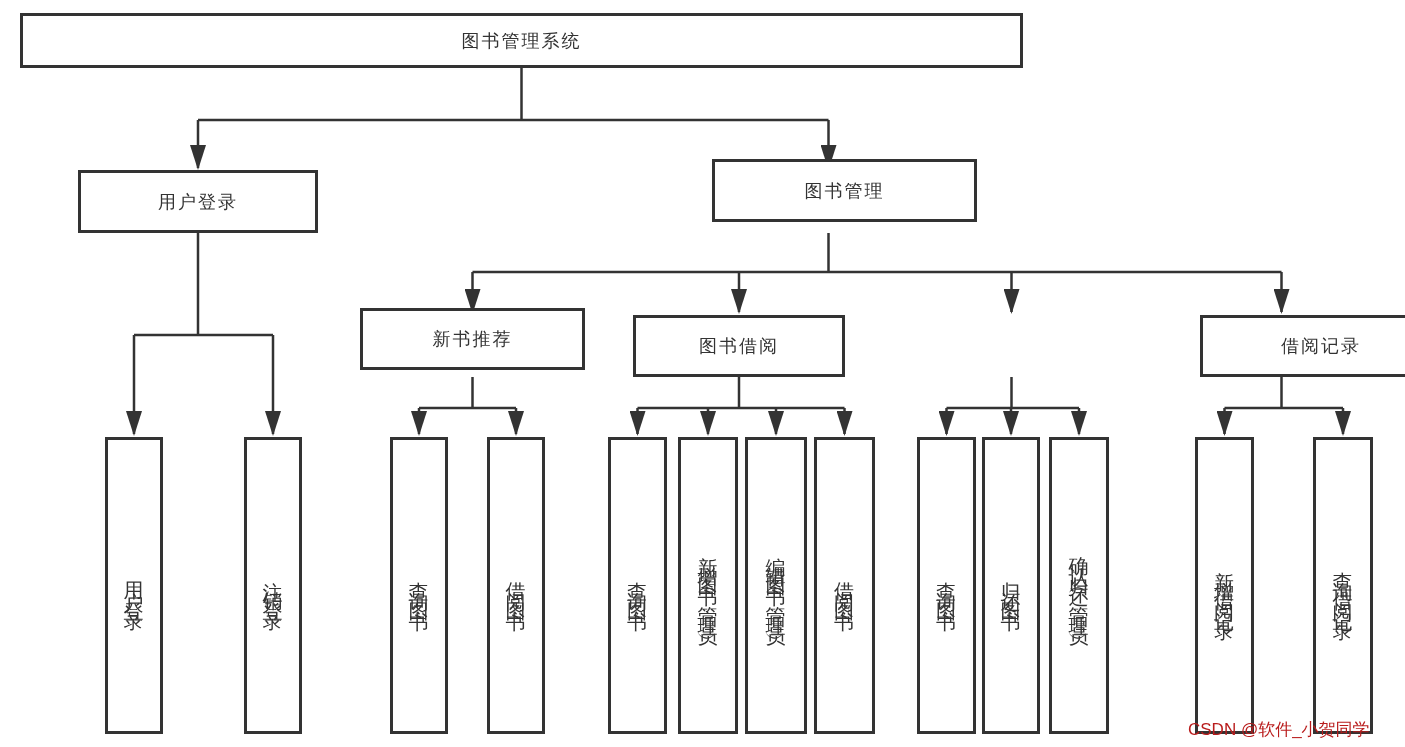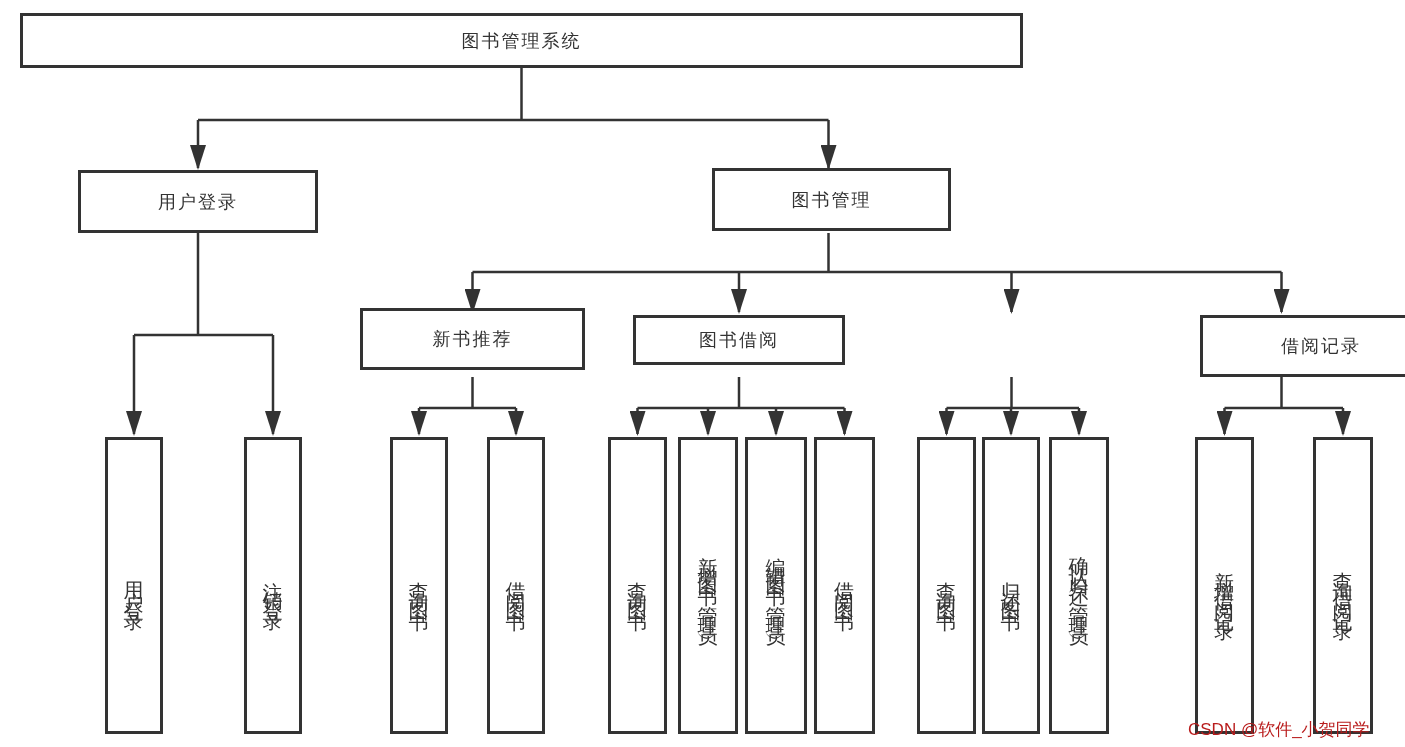--- a/index.html
+++ b/index.html
@@ -114,28 +114,28 @@
     </g>
   </svg>
 
   <div class="box hbox root" style="left:20px;top:13px;width:1003px;height:55px">
     <span class="label">图书管理系统</span>
   </div>
 
   <div class="box hbox" style="left:78px;top:170px;width:240px;height:63px">
     <span class="label">用户登录</span>
   </div>
-  <div class="box hbox" style="left:712px;top:168px;width:239px;height:63px">
+  <div class="box hbox" style="left:712px;top:159px;width:265px;height:63px">
     <span class="label">图书管理</span>
   </div>
 
   <div class="box hbox" style="left:360px;top:308px;width:225px;height:62px">
     <span class="label">新书推荐</span>
   </div>
-  <div class="box hbox" style="left:633px;top:315px;width:212px;height:50px">
+  <div class="box hbox" style="left:633px;top:315px;width:212px;height:62px">
     <span class="label">图书借阅</span>
   </div>
   <div class="box hbox" style="left:1200px;top:315px;width:242px;height:62px">
     <span class="label">借阅记录</span>
   </div>
 
   <div class="box vbox" style="left:105px;top:437px;width:58px;height:297px">
     <span class="label">用户登录</span>
   </div>
   <div class="box vbox" style="left:244px;top:437px;width:58px;height:297px">

